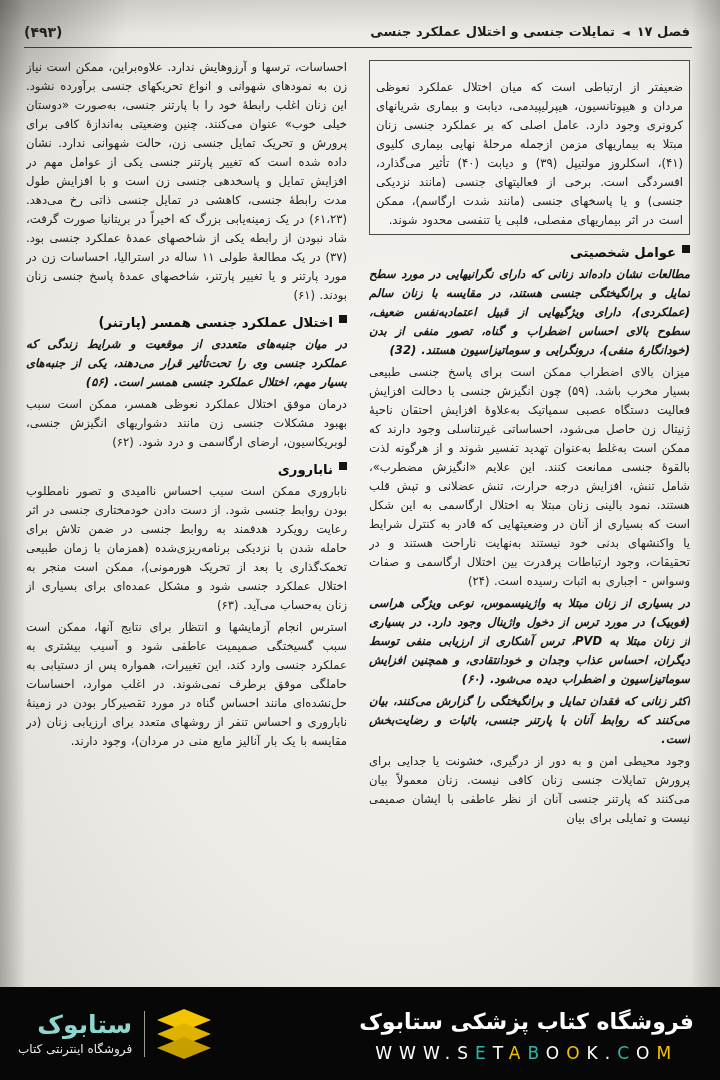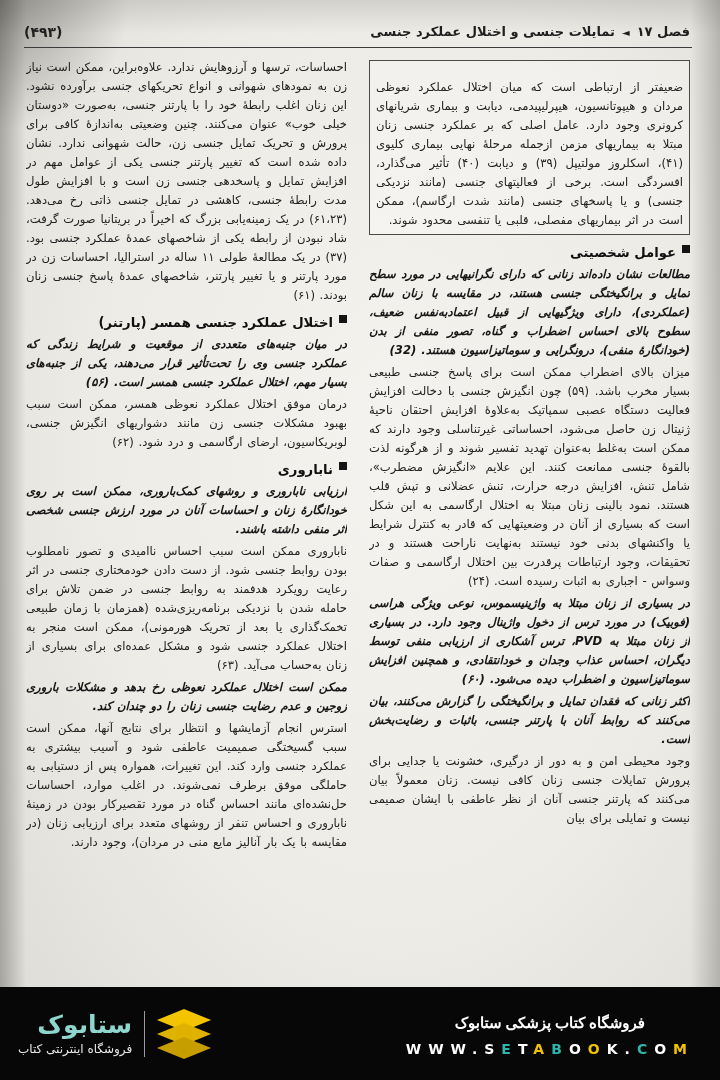--- a/index.html
+++ b/index.html
@@ -50,22 +50,22 @@
   }
   .heading .sq { width:8px; height:8px; background:#141414; display:inline-block; flex:0 0 auto; }
 
   
   .footer {
     position:absolute; left:0; bottom:0; width:720px; height:93px;
     background:#070707; display:flex; justify-content:space-between; align-items:center;
     padding:0 26px 0 18px;
   }
   .store-block { display:flex; flex-direction:column; align-items:center; gap:9px; padding-top:4px; }
-  .store-title { color:#ffffff; font-size:15px; font-weight:bold;font-family:Liberation Serif, serif; }
-  .site-url { font-size:14px; font-weight:bold; letter-spacing:7px; direction:ltr; color:#fff; }
+  .store-title { color:#ffffff; font-size:22px; font-weight:bold; }
+  .site-url { font-size:17px; font-weight:normal; letter-spacing:7px; direction:ltr; color:#fff; }
 
   .logo-block { display:flex; align-items:center; gap:12px; direction:ltr; }
   .logo-text { display:flex; flex-direction:column; align-items:flex-end; gap:5px; }
   .logo-wordmark { font-size:25px; font-weight:bold; color:#8fd6cf; line-height:1; }
   .logo-tagline { font-size:12px; color:#e8e8e8; letter-spacing:1px; }
   .logo-divider { width:1px; height:46px; background:#9a9a9a; }
   .logo-mark { display:block; }
 </style>
 </head>
 <body>
@@ -101,23 +101,21 @@
         <div class="heading">
           <span class="sq"></span>
           <span>اختلال عملکرد جنسی همسر (پارتنر)</span>
         </div>
         <p class="para emph">در میان جنبه‌های متعددی از موقعیت و شرایط زندگی که عملکرد جنسی وی را تحت‌تأثیر قرار می‌دهند، یکی از جنبه‌های بسیار مهم، اختلال عملکرد جنسی همسر است. (۵۶)</p>
         <p class="para">درمان موفق اختلال عملکرد نعوظی همسر، ممکن است سبب بهبود مشکلات جنسی زن مانند دشواریهای انگیزش جنسی، لوبریکاسیون، ارضای ارگاسمی و درد شود. (۶۲)</p>
         <div class="heading">
           <span class="sq"></span>
           <span>ناباروری</span>
         </div>
-        <p class="para emph">ارزیابی ناباروری و روشهای کمک‌باروری، ممکن است بر روی خودانگارهٔ زنان و احساسات آنان در مورد ارزش جنسی شخصی اثر منفی داشته باشند.</p>
         <p class="para">ناباروری ممکن است سبب احساس ناامیدی و تصور نامطلوب بودن روابط جنسی شود. از دست دادن خودمختاری جنسی در اثر رعایت رویکرد هدفمند به روابط جنسی در ضمن تلاش برای حامله شدن با نزدیکی برنامه‌ریزی‌شده (همزمان با زمان طبیعی تخمک‌گذاری یا بعد از تحریک هورمونی)، ممکن است منجر به اختلال عملکرد جنسی شود و مشکل عمده‌ای برای بسیاری از زنان به‌حساب می‌آید. (۶۳)</p>
-        <p class="para emph">ممکن است اختلال عملکرد نعوظی رخ بدهد و مشکلات باروری زوجین و عدم رضایت جنسی زنان را دو چندان کند.</p>
         <p class="para">استرس انجام آزمایشها و انتظار برای نتایج آنها، ممکن است سبب گسیختگی صمیمیت عاطفی شود و آسیب بیشتری به عملکرد جنسی وارد کند. این تغییرات، همواره پس از دستیابی به حاملگی موفق برطرف نمی‌شوند. در اغلب موارد، احساسات حل‌نشده‌ای مانند احساس گناه در مورد تقصیرکار بودن در زمینهٔ ناباروری و احساس تنفر از روشهای متعدد برای ارزیابی زنان (در مقایسه با یک بار آنالیز مایع منی در مردان)، وجود دارند.</p>
       </div>
   </div>
 
   <div class="footer">
     <div class="store-block">
       <div class="store-title">فروشگاه کتاب پزشکی ستابوک</div>
       <div class="site-url" id="site-url"><span style="color: rgb(255, 255, 255);">W</span><span style="color: rgb(255, 255, 255);">W</span><span style="color: rgb(255, 255, 255);">W</span><span style="color: rgb(255, 255, 255);">.</span><span style="color: rgb(255, 255, 255);">S</span><span style="color: rgb(47, 181, 170);">E</span><span style="color: rgb(255, 255, 255);">T</span><span style="color: rgb(242, 194, 0);">A</span><span style="color: rgb(47, 181, 170);">B</span><span style="color: rgb(255, 255, 255);">O</span><span style="color: rgb(242, 194, 0);">O</span><span style="color: rgb(255, 255, 255);">K</span><span style="color: rgb(255, 255, 255);">.</span><span style="color: rgb(47, 181, 170);">C</span><span style="color: rgb(255, 255, 255);">O</span><span style="color: rgb(242, 194, 0);">M</span></div>
     </div>
 

